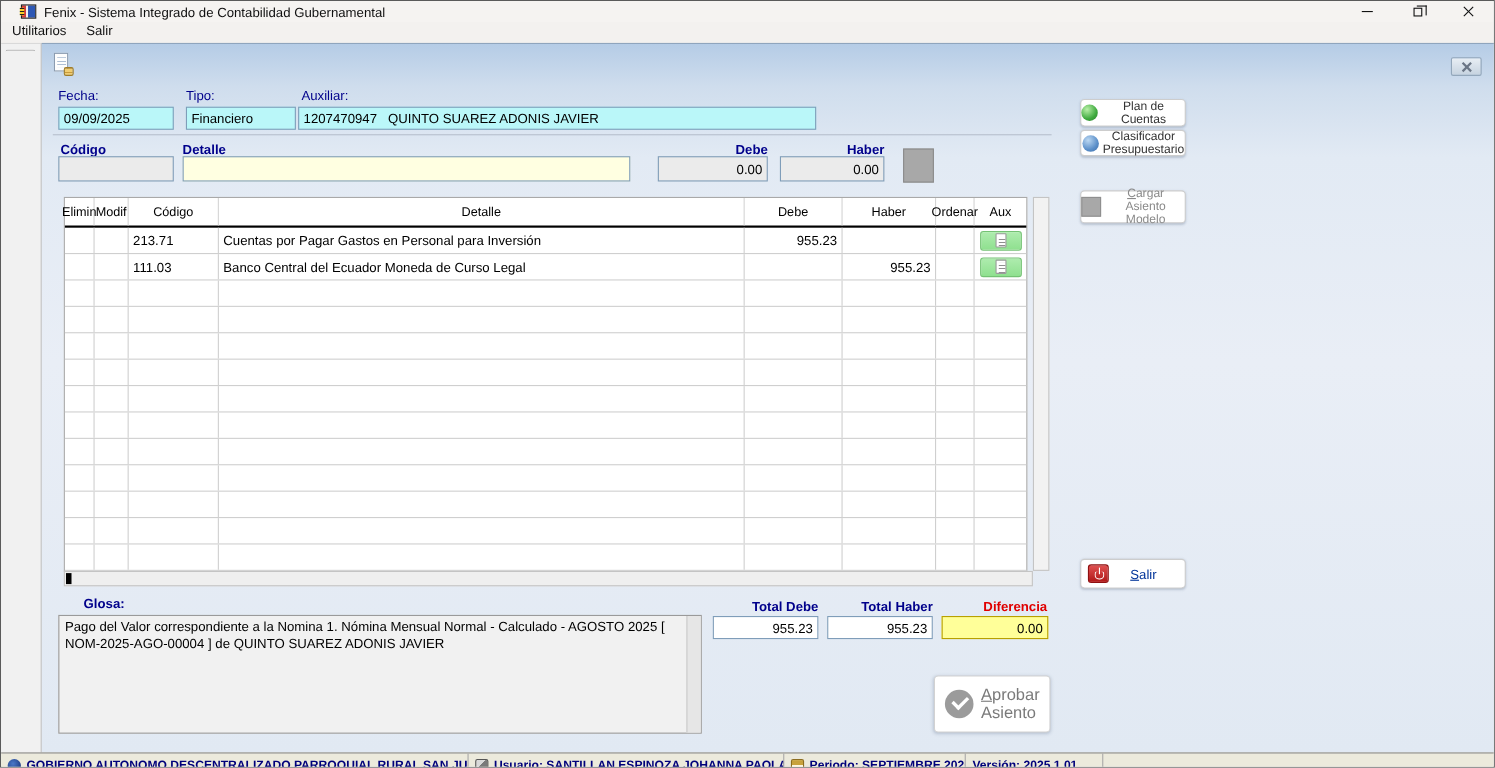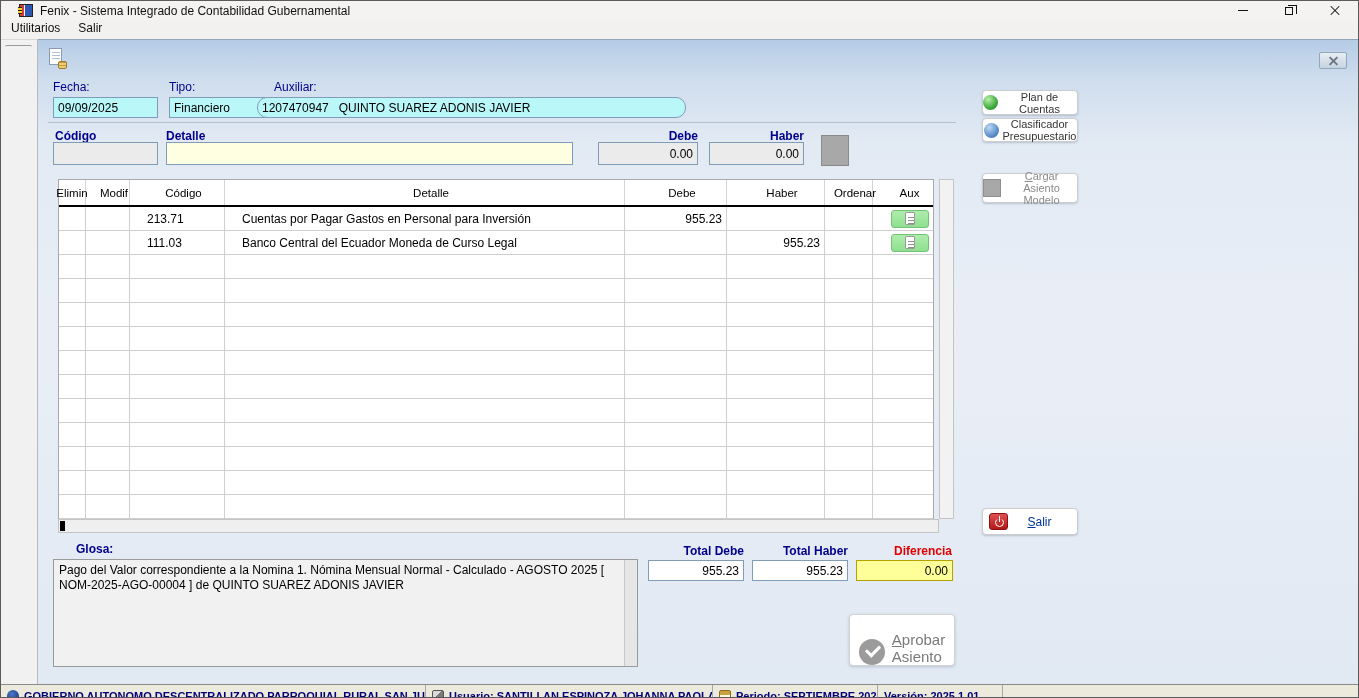--- a/index.html
+++ b/index.html
@@ -67,21 +67,21 @@
   .gray { background:#ebebeb; }
   .yellowish { background:#ffffe1; }
   .num { justify-content:flex-end; }
   .sep { position:absolute; left:47px; top:121px; width:908px; border-top:1px solid #b7c0cd; }
   .gray-square-btn { position:absolute; left:820px; top:134px; width:28px; height:31px; background:#a8a8a8;
            border:1px solid #8b8b8b; }
 
   
   .tbl { position:absolute; left:57px; top:178px; width:876px; background:#fff; border:1px solid #a9a9a9;
          font-size:12px; color:#000; }
-  .trow { display:grid; grid-template-columns:27px 31px 82px 1fr 89px 85px 35px 47px;gap:13px; }
+  .trow { display:grid; grid-template-columns:27px 31px 82px 1fr 89px 85px 35px 47px; }
   .thead .tcell { height:25px; border-right:1px solid #d4d4d4; display:flex; align-items:center;
          justify-content:center; font-size:11.5px; }
   .thead { border-bottom:2px solid #000; }
   .tbody .trow { height:24px; border-bottom:1px solid #cfcfcf; }
   .tbody .tcell { border-right:1px solid #cfcfcf; display:flex; align-items:center; padding:0 4px;
          overflow:hidden; white-space:nowrap; }
   .tcell:last-child { border-right:none; }
   .tcell.r { justify-content:flex-end; }
   .tcell.c { justify-content:center; padding:0; }
   .aux-btn { width:38px; height:18px; border:1px solid #74c274; border-radius:3px;
@@ -111,21 +111,21 @@
   .btn.disabled { color:#8a8a8a; }
   .gray-chip { width:18px; height:18px; background:#a8a8a8; border:1px solid #8f8f8f; flex:0 0 auto; margin-right:5px; }
   .power-icon { width:19px; height:17px; background:linear-gradient(#e05050,#b01818); border:1px solid #8f1010;
          border-radius:3px; position:relative; flex:0 0 auto; }
   .power-icon:before { content:""; position:absolute; left:5px; top:4px; width:7px; height:7px;
          border:1.5px solid #fff; border-radius:50%; clip-path:polygon(0 20%,100% 20%,100% 100%,0 100%); }
   .power-icon:after { content:""; position:absolute; left:8.5px; top:2px; width:1.5px; height:6px; background:#fff; }
   .salir-text { color:#003399; font-size:12px; flex:1; }
   .approve-btn { position:absolute; left:848px; top:613px; width:106px; height:52px; background:#fff;
          border:1px solid #d2d2d2; border-radius:4px; box-shadow:0 1px 3px rgba(60,80,110,.25);
-         display:flex; align-items:flex-end; justify-content:center; }
+         display:flex; align-items:center; justify-content:center; }
   .check-circle { width:26px; height:26px; border-radius:50%; background:#9b9b9b; position:relative;
          flex:0 0 auto; margin-right:7px; }
   .check-circle:before { content:""; position:absolute; left:7px; top:6px; width:11px; height:6px;
          border-left:3px solid #fff; border-bottom:3px solid #fff; transform:rotate(-45deg); }
   .approve-text { color:#7a7a7a; font-size:15px; line-height:17px; text-align:left; }
 
   
   .statusbar { position:absolute; left:0; top:683px; width:100%; height:22px; background:#eceadc;
          border-top:1px solid #8a8a8a; display:flex; font-size:11px; font-weight:bold; color:#00007a; }
   .seg { display:flex; align-items:center; border-right:1px solid #a8a8a8; padding:0 6px; height:100%;
@@ -174,21 +174,21 @@
   </div>
   <div class="inner-close">
       <div class="x"></div>
     </div>
 
   <div class="lbl" style="left:52px; top:79px;">Fecha:</div>
   <div class="lbl" style="left:168px; top:79px;">Tipo:</div>
   <div class="lbl" style="left:273px; top:79px;">Auxiliar:</div>
   <div class="field cyan" style="left:52px; top:96px; width:105px; height:21px;">09/09/2025</div>
   <div class="field cyan" style="left:168px; top:96px; width:100px; height:21px;">Financiero</div>
-  <div class="field cyan" style="left:256px; top:96px; width:429px; height:21px;border-radius:10px;">1207470947   QUINTO SUAREZ ADONIS JAVIER</div>
+  <div class="field cyan" style="left:270px; top:96px; width:471px; height:21px;">1207470947   QUINTO SUAREZ ADONIS JAVIER</div>
 
   <div class="sep"></div>
 
   <div class="lbl b" style="left:54px; top:128px;">Código</div>
   <div class="lbl b" style="left:165px; top:128px;">Detalle</div>
   <div class="lbl b" style="left:617px; top:128px; width:80px; text-align:right;">Debe</div>
   <div class="lbl b" style="left:723px; top:128px; width:80px; text-align:right;">Haber</div>
   <div class="field gray" style="left:52px; top:141px; width:105px; height:23px;"></div>
   <div class="field yellowish" style="left:165px; top:141px; width:407px; height:23px;"></div>
   <div class="field gray num" style="left:597px; top:141px; width:100px; height:23px;">0.00</div>

